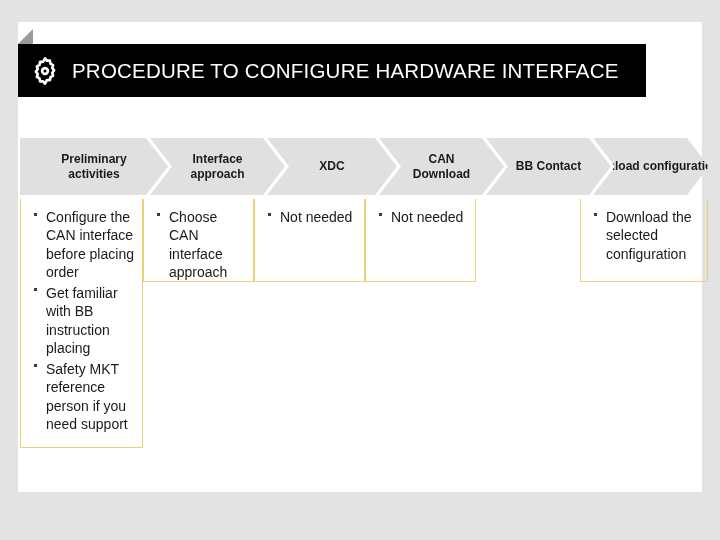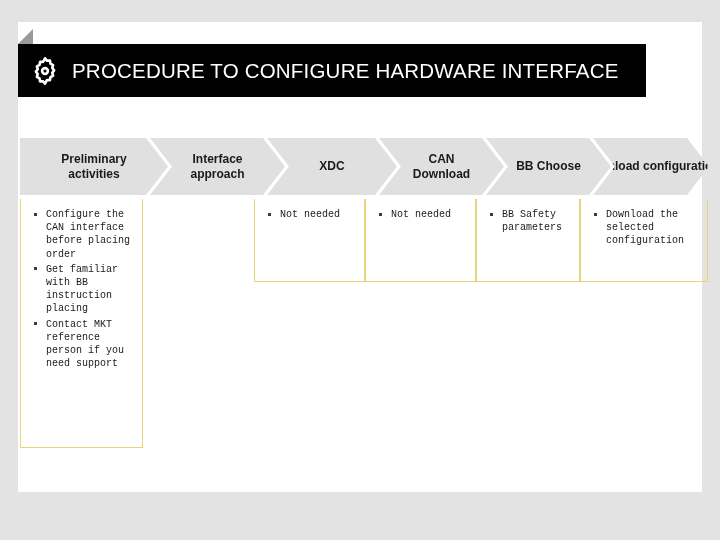--- a/index.html
+++ b/index.html
@@ -116,26 +116,25 @@
     box-sizing: border-box;
     background: transparent;
   }
   .bullets {
     list-style: none;
     margin: 0;
     padding: 9px 5px 0 4px;
   }
   .bullets li {
     position: relative;
-    font-size: 10px;
+    font-size: 14px;
     line-height: 1.32;
     color: #1a1a1a;
     padding-left: 21px;
     margin-bottom: 2px;
-    font-family: Liberation Mono, monospace;
   }
   .bullets li::before {
     content: "";
     position: absolute;
     left: 9px;
     top: 4.5px;
     width: 3px;
     height: 3px;
     background: #3a3a3a;
   }
@@ -177,56 +176,56 @@
 approach</span>
   </div>
   <div class="chev" style="left:247px; width:130px;">
     <span class="chev-label">XDC</span>
   </div>
   <div class="chev" style="left:359px; width:125px;">
     <span class="chev-label">CAN
 Download</span>
   </div>
   <div class="chev" style="left:466px; width:125px;">
-    <span class="chev-label">BB Choose</span>
+    <span class="chev-label">BB Contact</span>
   </div>
   <div class="chev" style="left:573px; width:116px;">
     <span class="chev-label wide">Download
 configuration</span>
   </div>
 </div>
 
 <div id="columns">
 
   <div class="col" style="left:0px; width:123px; height:249px;">
     <ul class="bullets">
       <li>Configure the CAN interface before placing order</li>
       <li>Get familiar with BB instruction placing</li>
-      <li>Contact MKT reference person if you need support</li>
-    </ul>
-  </div>
-
+      <li>Safety MKT reference person if you need support</li>
+    </ul>
+  </div>
+
+  <div class="col" style="left:123px; width:111px; height:83px;">
+    <ul class="bullets">
+      <li>Choose CAN interface approach</li>
+    </ul>
+  </div>
 
   <div class="col" style="left:234px; width:111px; height:83px;">
     <ul class="bullets">
       <li>Not needed</li>
     </ul>
   </div>
 
   <div class="col" style="left:345px; width:111px; height:83px;">
     <ul class="bullets">
       <li>Not needed</li>
     </ul>
   </div>
 
-  <div class="col" style="left:456px; width:104px; height:83px;">
-    <ul class="bullets">
-      <li>BB Safety parameters</li>
-    </ul>
-  </div>
 
   <div class="col" style="left:560px; width:128px; height:83px;">
     <ul class="bullets">
       <li>Download the selected configuration</li>
     </ul>
   </div>
 
 </div>
 
 <div id="footer">

